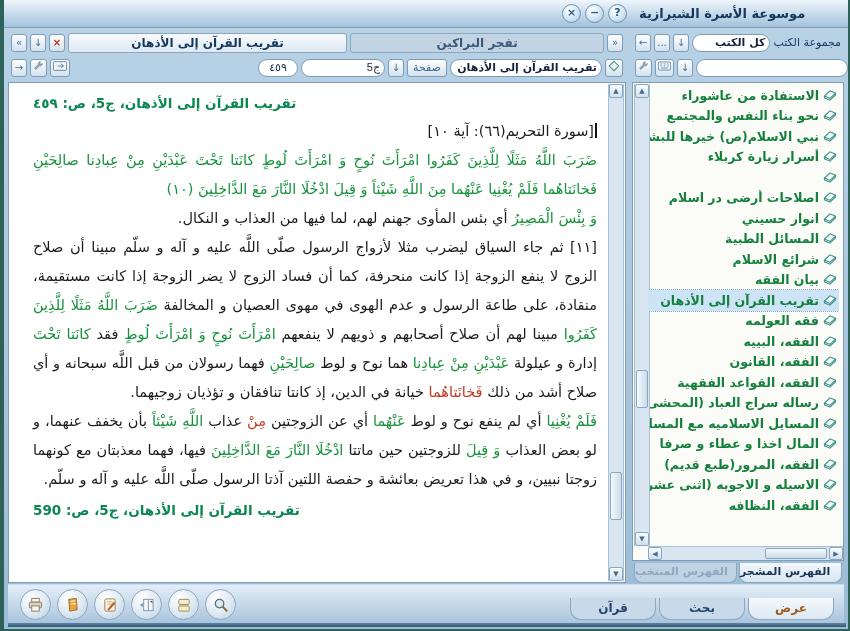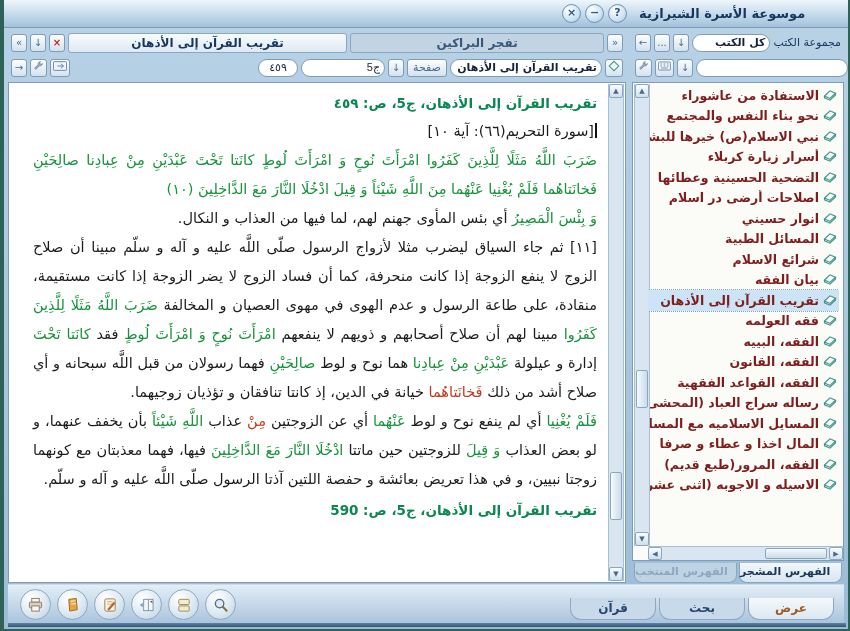--- a/index.html
+++ b/index.html
@@ -36,21 +36,21 @@
     font-weight:bold;color:#16385e;text-align:center;line-height:19px;
     white-space:nowrap;overflow:hidden;box-sizing:border-box;}
   .tab.active{background:linear-gradient(#f8fbfd,#dde9f3);flex:11 1 0;}
   .tab.inactive{background:#c2d4e4;color:#3b5878;flex:10 1 0;}
   
   .textarea{position:absolute;top:52px;left:0;right:0;bottom:0;background:#fff;
     border:1px solid #7d9cb8;overflow:hidden;}
   .doc{position:absolute;inset:0;padding:4px 12px 0 24px;direction:rtl;
     font-size:14.5px;line-height:29px;color:#1b1b1b;text-align:justify;box-sizing:border-box;}
   .blk{margin:0;}
-  .blk.heading{text-align:right;font-weight:bold;font-size:13.5px;color:#0b8752;
+  .blk.heading{text-align:left;font-weight:bold;font-size:13.5px;color:#0b8752;
     padding:5px 0 3px 0;line-height:22px;}
   .blk.line{text-align:right;}
   .c-k{color:#1b1b1b;} .c-g{color:#17923c;} .c-r{color:#c13b22;} .c-h{color:#0b8752;font-weight:bold;}
   .caret{display:inline-block;width:2px;height:15px;background:#111;vertical-align:-2px;margin-left:1px;}
   
   .vscroll{position:absolute;top:1px;bottom:1px;width:14px;background:#d9e6f1;
     border-left:1px solid #a9c0d4;border-right:1px solid #a9c0d4;}
   .vscroll.rightside{right:1px;} .vscroll.leftside{left:1px;}
   .sarrow{position:absolute;left:0;right:0;height:14px;background:linear-gradient(#fbfdfe,#cfdfec);
     border:1px solid #8aa7c0;border-radius:2px;color:#46698c;font-size:7px;text-align:center;
@@ -64,21 +64,21 @@
     border:1px solid #8aa7c0;border-radius:2px;color:#46698c;font-size:7px;text-align:center;
     line-height:12px;box-sizing:border-box;}
   .harrow.l{left:0;} .harrow.r{right:0;}
   .hthumb{position:absolute;top:1px;bottom:1px;right:16px;width:60px;border:1px solid #8aa7c0;
     border-radius:2px;background:linear-gradient(#f6fafc,#c9dbe9);}
   
   .booklist{position:absolute;top:52px;left:0;right:0;bottom:22px;background:#fbfcf8;
     border:1px solid #7d9cb8;overflow:hidden;}
   .bl-items{position:absolute;top:2px;left:15px;right:4px;bottom:14px;direction:rtl;overflow:hidden;}
   .bitem{display:flex;align-items:center;gap:4px;height:20.5px;white-space:nowrap;
-    overflow:hidden;font-size:12.5px;font-weight:bold;color:#7f1d1d;padding:0 2px;}
+    overflow:hidden;font-size:12.5px;font-weight:bold;color:#15803d;padding:0 2px;}
   .bitem.sel{background:#cde3f6;outline:1px dotted #7ba4c8;}
   .bicon{flex:0 0 auto;width:14px;height:13px;}
   .bitxt{overflow:hidden;text-overflow:clip;}
   
   .sidetabs{position:absolute;left:0;right:0;bottom:0;height:20px;display:flex;
     direction:rtl;gap:2px;padding:0 2px;box-sizing:border-box;}
   .stab{flex:1 1 0;border:1px solid #8aa7c0;border-top:none;border-radius:0 0 8px 8px;
     font-size:11px;font-weight:bold;text-align:left;line-height:18px;}
   .stab.active{background:linear-gradient(#f2f7fb,#d8e5f0);color:#1a3556;}
   .stab.inactive{background:#bfd3e5;color:#8fa6c0;}
@@ -170,21 +170,20 @@
                   <path d="M1.5 7 L7 1.8 L12.5 4.2 L7 9.4 Z" fill="#f2faf7" stroke="#3f9187" stroke-width="1.1"></path>
                   <path d="M1.5 7 L1.5 8.8 L7 11.2 L12.5 6 L12.5 4.2" fill="none" stroke="#3f9187" stroke-width="1.1"></path>
                 </svg>
                 <span class="bitxt">أسرار زيارة كربلاء</span>
               </div>
               <div class="bitem">
                 <svg class="bicon" viewBox="0 0 14 13">
                   <path d="M1.5 7 L7 1.8 L12.5 4.2 L7 9.4 Z" fill="#f2faf7" stroke="#3f9187" stroke-width="1.1"></path>
                   <path d="M1.5 7 L1.5 8.8 L7 11.2 L12.5 6 L12.5 4.2" fill="none" stroke="#3f9187" stroke-width="1.1"></path>
                 </svg>
-                <span class="bitxt">التضحية الحسينية وعطائها</span>
               </div>
               <div class="bitem">
                 <svg class="bicon" viewBox="0 0 14 13">
                   <path d="M1.5 7 L7 1.8 L12.5 4.2 L7 9.4 Z" fill="#f2faf7" stroke="#3f9187" stroke-width="1.1"></path>
                   <path d="M1.5 7 L1.5 8.8 L7 11.2 L12.5 6 L12.5 4.2" fill="none" stroke="#3f9187" stroke-width="1.1"></path>
                 </svg>
                 <span class="bitxt">اصلاحات أرضى در اسلام</span>
               </div>
               <div class="bitem">
                 <svg class="bicon" viewBox="0 0 14 13">
@@ -276,20 +275,27 @@
                   <path d="M1.5 7 L1.5 8.8 L7 11.2 L12.5 6 L12.5 4.2" fill="none" stroke="#3f9187" stroke-width="1.1"></path>
                 </svg>
                 <span class="bitxt">الفقه، المرور(طبع قديم)</span>
               </div>
               <div class="bitem">
                 <svg class="bicon" viewBox="0 0 14 13">
                   <path d="M1.5 7 L7 1.8 L12.5 4.2 L7 9.4 Z" fill="#f2faf7" stroke="#3f9187" stroke-width="1.1"></path>
                   <path d="M1.5 7 L1.5 8.8 L7 11.2 L12.5 6 L12.5 4.2" fill="none" stroke="#3f9187" stroke-width="1.1"></path>
                 </svg>
                 <span class="bitxt">الاسيله و الاجوبه (اثنى عشر رساله)</span>
+              </div>
+              <div class="bitem">
+                <svg class="bicon" viewBox="0 0 14 13">
+                  <path d="M1.5 7 L7 1.8 L12.5 4.2 L7 9.4 Z" fill="#f2faf7" stroke="#3f9187" stroke-width="1.1"></path>
+                  <path d="M1.5 7 L1.5 8.8 L7 11.2 L12.5 6 L12.5 4.2" fill="none" stroke="#3f9187" stroke-width="1.1"></path>
+                </svg>
+                <span class="bitxt">الفقه، النظافه</span>
               </div>
             </div>
           <div class="hscroll" style="left:15px;right:0;">
             <div class="harrow l">◀</div>
             <div class="hthumb"></div>
             <div class="harrow r">▶</div>
           </div>
         </div>
 
         <div class="sidetabs">

